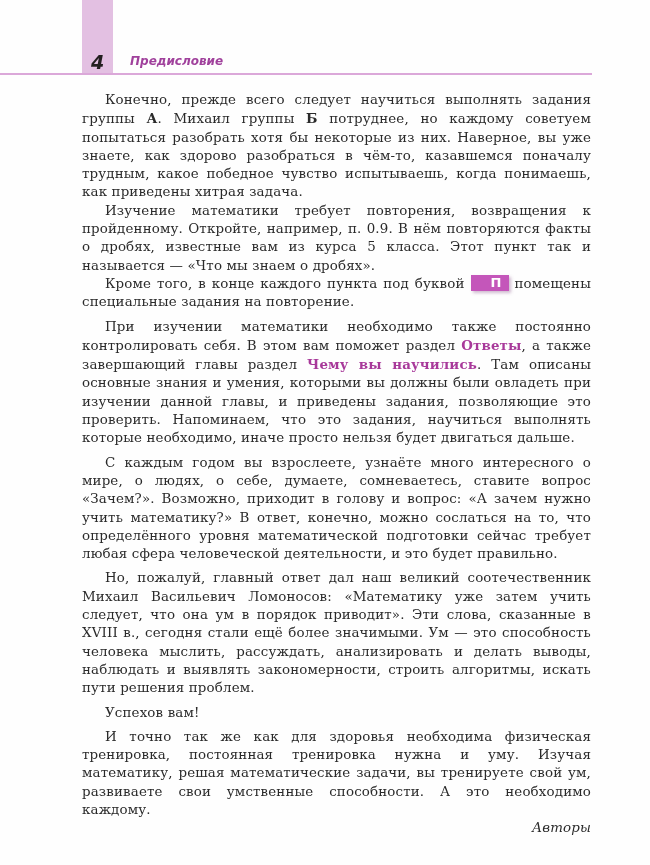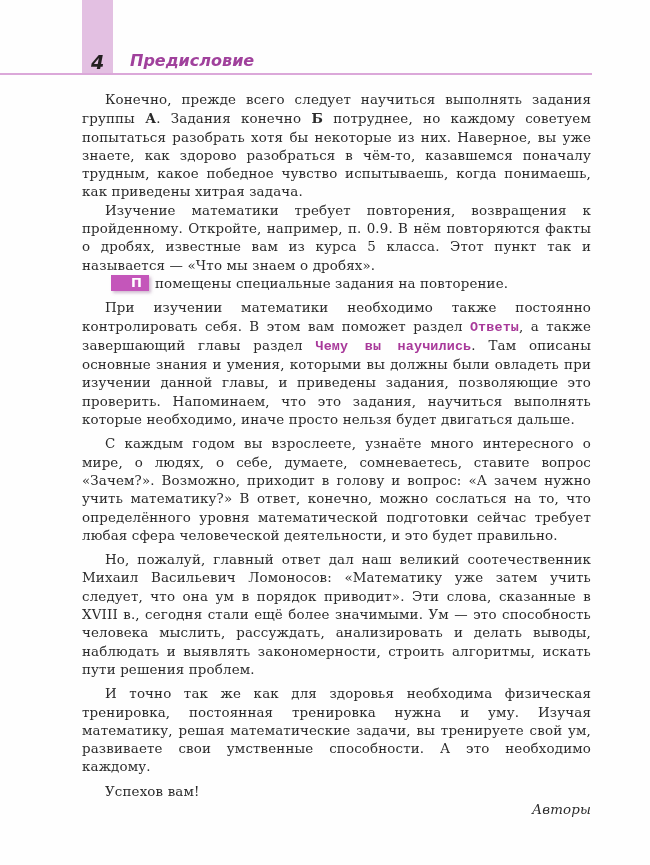--- a/index.html
+++ b/index.html
@@ -36,21 +36,21 @@
       color: #231f20;
       line-height: 22px;
     }
     .section-title {
       position: absolute;
       left: 130px;
       top: 50px;
       font-family: "DejaVu Sans", "Liberation Sans", sans-serif;
       font-weight: bold;
       font-style: italic;
-      font-size: 16px;
+      font-size: 12px;
       color: #a0419c;
       line-height: 22px;
     }
     .header-rule {
       position: absolute;
       left: 0;
       top: 73px;
       width: 592px;
       height: 2px;
       background: #dba8d9;
@@ -68,21 +68,20 @@
     .content p {
       margin: 0;
       text-indent: 23px;
     }
     .content p.gap {
       margin-top: 6px;
     }
     .hl {
       color: #a8399a;
       font-weight: bold;
-      font-family: Liberation Mono, monospace;
     }
     .badge {
       display: inline-block;
       vertical-align: -3px;
       width: 38px;
       height: 16px;
       margin: 0 6px;
       background: #c456ba;
       box-shadow: 2px 2px 3px rgba(120,60,120,0.35);
       position: relative;
@@ -107,30 +106,30 @@
   </style>
 </head>
 <body>
 
 <div class="page-tab"></div>
 <div class="page-number">4</div>
 <div class="section-title">Предисловие</div>
 <div class="header-rule"></div>
 
 <div class="content">
-  <p><span>Конечно, прежде всего следует научиться выполнять задания группы </span><b>А</b><span>. Задания конечно </span><b>Б</b><span> потруднее, но каждому советуем попытаться разобрать хотя бы некоторые из них. Наверное, вы уже знаете, как здорово разобраться в чём-то, казавшемся поначалу трудным, какое победное чувство испытываешь, когда понимаешь, как приведены хитрая задача.</span></p>
+  <p><span>Конечно, прежде всего следует научиться выполнять задания группы </span><b>А</b><span>. Михаил группы </span><b>Б</b><span> потруднее, но каждому советуем попытаться разобрать хотя бы некоторые из них. Наверное, вы уже знаете, как здорово разобраться в чём-то, казавшемся поначалу трудным, какое победное чувство испытываешь, когда понимаешь, как приведены хитрая задача.</span></p>
 
   <p>Изучение математики требует повторения, возвращения к пройденному. Откройте, например, п. 0.9. В нём повторяются факты о дробях, известные вам из курса 5 класса. Этот пункт так и называется — «Что мы знаем о дробях».</p>
 
-  <p><span class="badge"><span class="badge-letter">П</span></span><span>помещены специальные задания на повторение.</span></p>
+  <p><span>Кроме того, в конце каждого пункта под буквой</span><span class="badge"><span class="badge-letter">П</span></span><span>помещены специальные задания на повторение.</span></p>
 
   <p class="gap"><span>При изучении математики необходимо также постоянно контролировать себя. В этом вам поможет раздел </span><span class="hl">Ответы</span><span>, а также завершающий главы раздел </span><span class="hl">Чему вы научились</span><span>. Там описаны основные знания и умения, которыми вы должны были овладеть при изучении данной главы, и приведены задания, позволяющие это проверить. Напоминаем, что это задания, научиться выполнять которые необходимо, иначе просто нельзя будет двигаться дальше.</span></p>
 
   <p class="gap">С каждым годом вы взрослеете, узнаёте много интересного о мире, о людях, о себе, думаете, сомневаетесь, ставите вопрос «Зачем?». Возможно, приходит в голову и вопрос: «А зачем нужно учить математику?» В ответ, конечно, можно сослаться на то, что определённого уровня математической подготовки сейчас требует любая сфера человеческой деятельности, и это будет правильно.</p>
 
   <p class="gap">Но, пожалуй, главный ответ дал наш великий соотечественник Михаил Васильевич Ломоносов: «Математику уже затем учить следует, что она ум в порядок приводит». Эти слова, сказанные в XVIII в., сегодня стали ещё более значимыми. Ум — это способность человека мыслить, рассуждать, анализировать и делать выводы, наблюдать и выявлять закономерности, строить алгоритмы, искать пути решения проблем.</p>
 
+  <p class="gap">Успехов вам!</p>
+
   <p class="gap">И точно так же как для здоровья необходима физическая тренировка, постоянная тренировка нужна и уму. Изучая математику, решая математические задачи, вы тренируете свой ум, развиваете свои умственные способности. А это необходимо каждому.</p>
-
-  <p class="gap">Успехов вам!</p>
 
   <p class="signature">Авторы</p>
 </div>
 
 </body></html>

